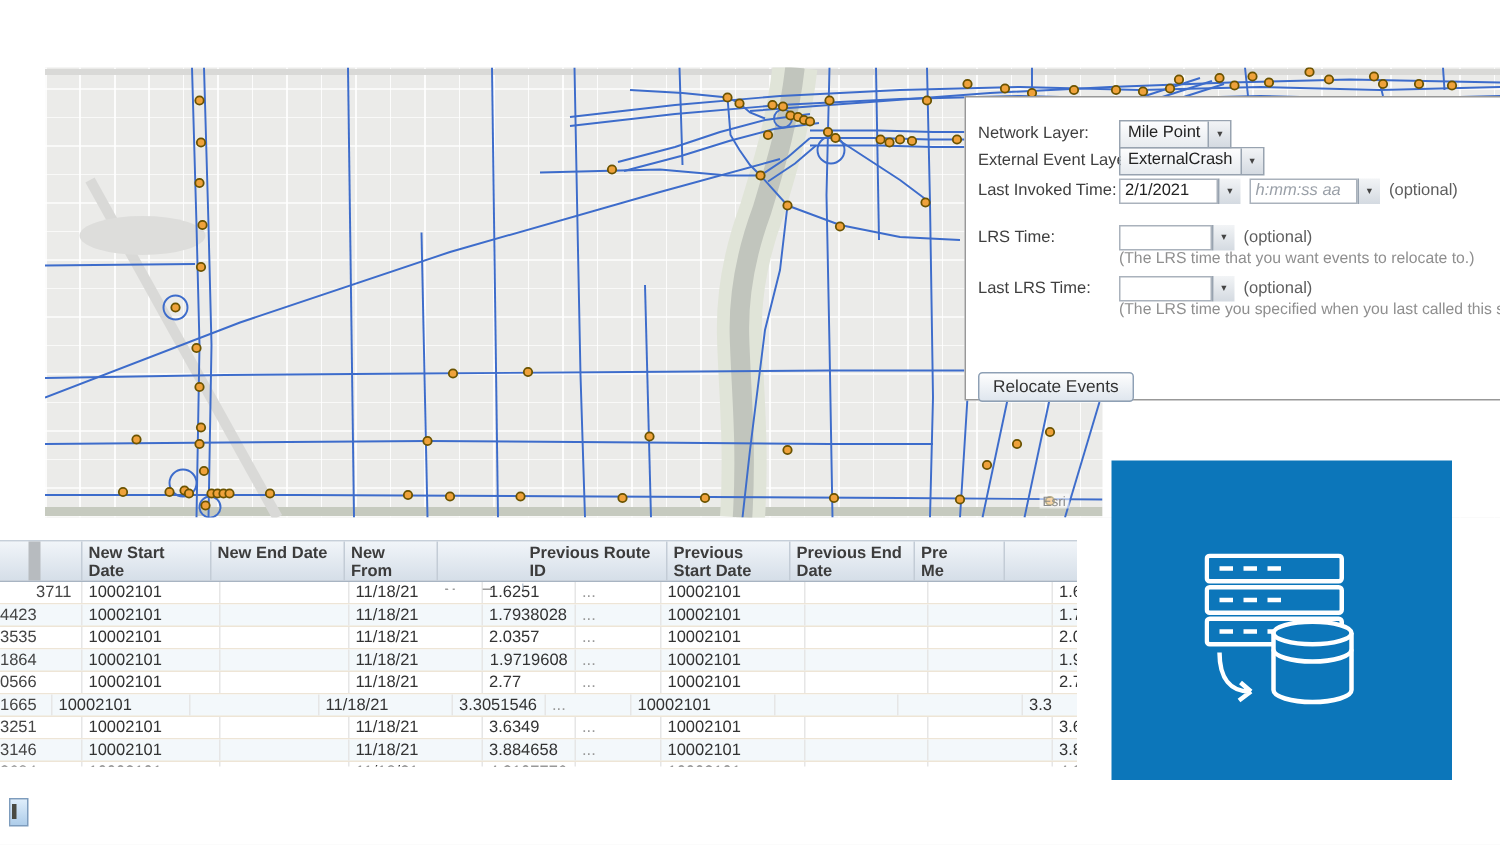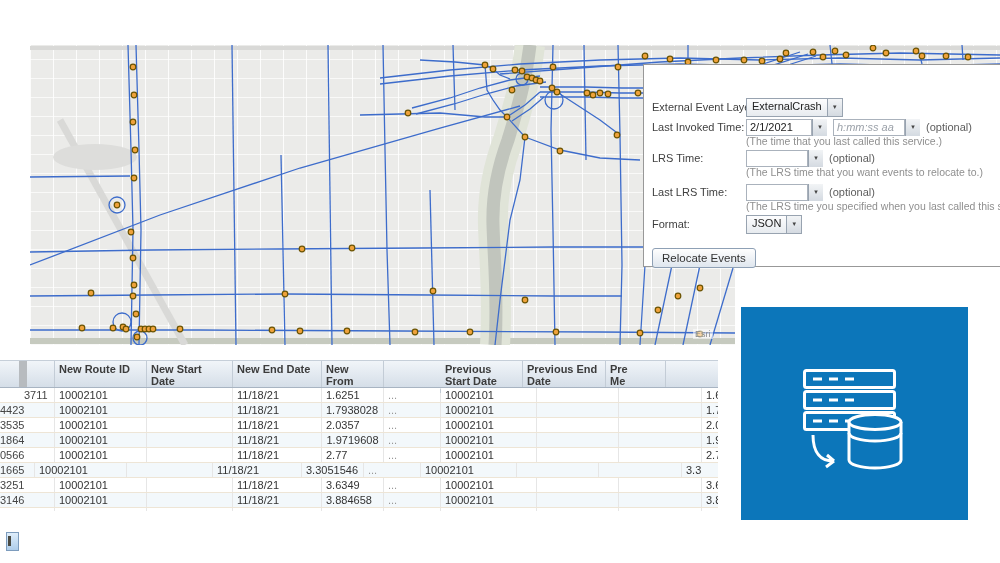--- a/index.html
+++ b/index.html
@@ -210,20 +210,29 @@
           <circle cx="648" cy="251" r="2.8" fill="#efa23b" stroke="#6b5300" stroke-width="1.2"></circle>
           <circle cx="670" cy="243" r="2.8" fill="#efa23b" stroke="#6b5300" stroke-width="1.2"></circle>
         </g>
       </svg>
     <span class="esri-label">Esri</span>
   </div>
   <div class="white-patch"></div>
 
   <div class="form-panel">
 
+    <div class="frow" style="top:15px">
+      <span class="flabel">Network Layer:</span>
+      <span class="ctrls">
+        <span class="combo">
+          <span class="val">Mile Point</span>
+          <span class="arrow">▾</span>
+        </span>
+      </span>
+    </div>
 
     <div class="frow" style="top:33px">
       <span class="flabel">External Event Layer:</span>
       <span class="ctrls">
         <span class="combo">
           <span class="val">ExternalCrash</span>
           <span class="arrow">▾</span>
         </span>
       </span>
     </div>
@@ -235,21 +244,20 @@
           <input class="tbox w-date" value="2/1/2021" style="">
           <span class="arrow">▾</span>
         </span>
         <span class="dropfield">
           <input class="tbox w-time" placeholder="h:mm:ss aa" style="">
           <span class="arrow">▾</span>
         </span>
         <span class="opt">(optional)</span>
       </span>
     </div>
-    <div class="helper" style="top:70px">(The time that you last called this service.)</div>
 
     <div class="frow" style="top:84px">
       <span class="flabel">LRS Time:</span>
       <span class="ctrls">
         <span class="dropfield">
           <input class="tbox w-lrs" value="" style="">
           <span class="arrow">▾</span>
         </span>
         <span class="opt">(optional)</span>
       </span>
@@ -261,42 +269,33 @@
       <span class="ctrls">
         <span class="dropfield">
           <input class="tbox w-lrs" value="" style="">
           <span class="arrow">▾</span>
         </span>
         <span class="opt">(optional)</span>
       </span>
     </div>
     <div class="helper" style="top:135px">(The LRS time you specified when you last called this ser</div>
 
-    <div class="frow" style="top:150px">
-      <span class="flabel">Format:</span>
-      <span class="ctrls">
-        <span class="combo">
-          <span class="val">JSON</span>
-          <span class="arrow">▾</span>
-        </span>
-      </span>
-    </div>
 
     <button class="btn">Relocate Events</button>
   </div>
 
   <div class="grid">
     <div class="grid-header">
       <div class="header-notch"></div>
     <div class="hc" style="width: 55px;"></div>
-        <div class="hc" style="width: 92px;">New Route ID</div>
         <div class="hc" style="width: 86px;">New Start Date</div>
         <div class="hc" style="width: 89px;">New End Date</div>
         <div class="hc" style="width: 62px;">New From Measure</div>
         <div class="hc" style="width: 57px; margin-top: 28px;">New To Measure</div>
+        <div class="hc" style="width: 96px;">Previous Route ID</div>
         <div class="hc" style="width: 82px;">Previous Start Date</div>
         <div class="hc" style="width: 83px;">Previous End Date</div>
         <div class="hc" style="width: 60px;">Pre
 Me</div>
       </div>
     <div class="grid-body">
         <div class="gr">
           <div class="cell c0" style="width: 55px; padding-left: 28px;">3711</div>
           <div class="cell c1" style="width: 92px;">10002101</div>
           <div class="cell c2" style="width: 86px;"></div>

